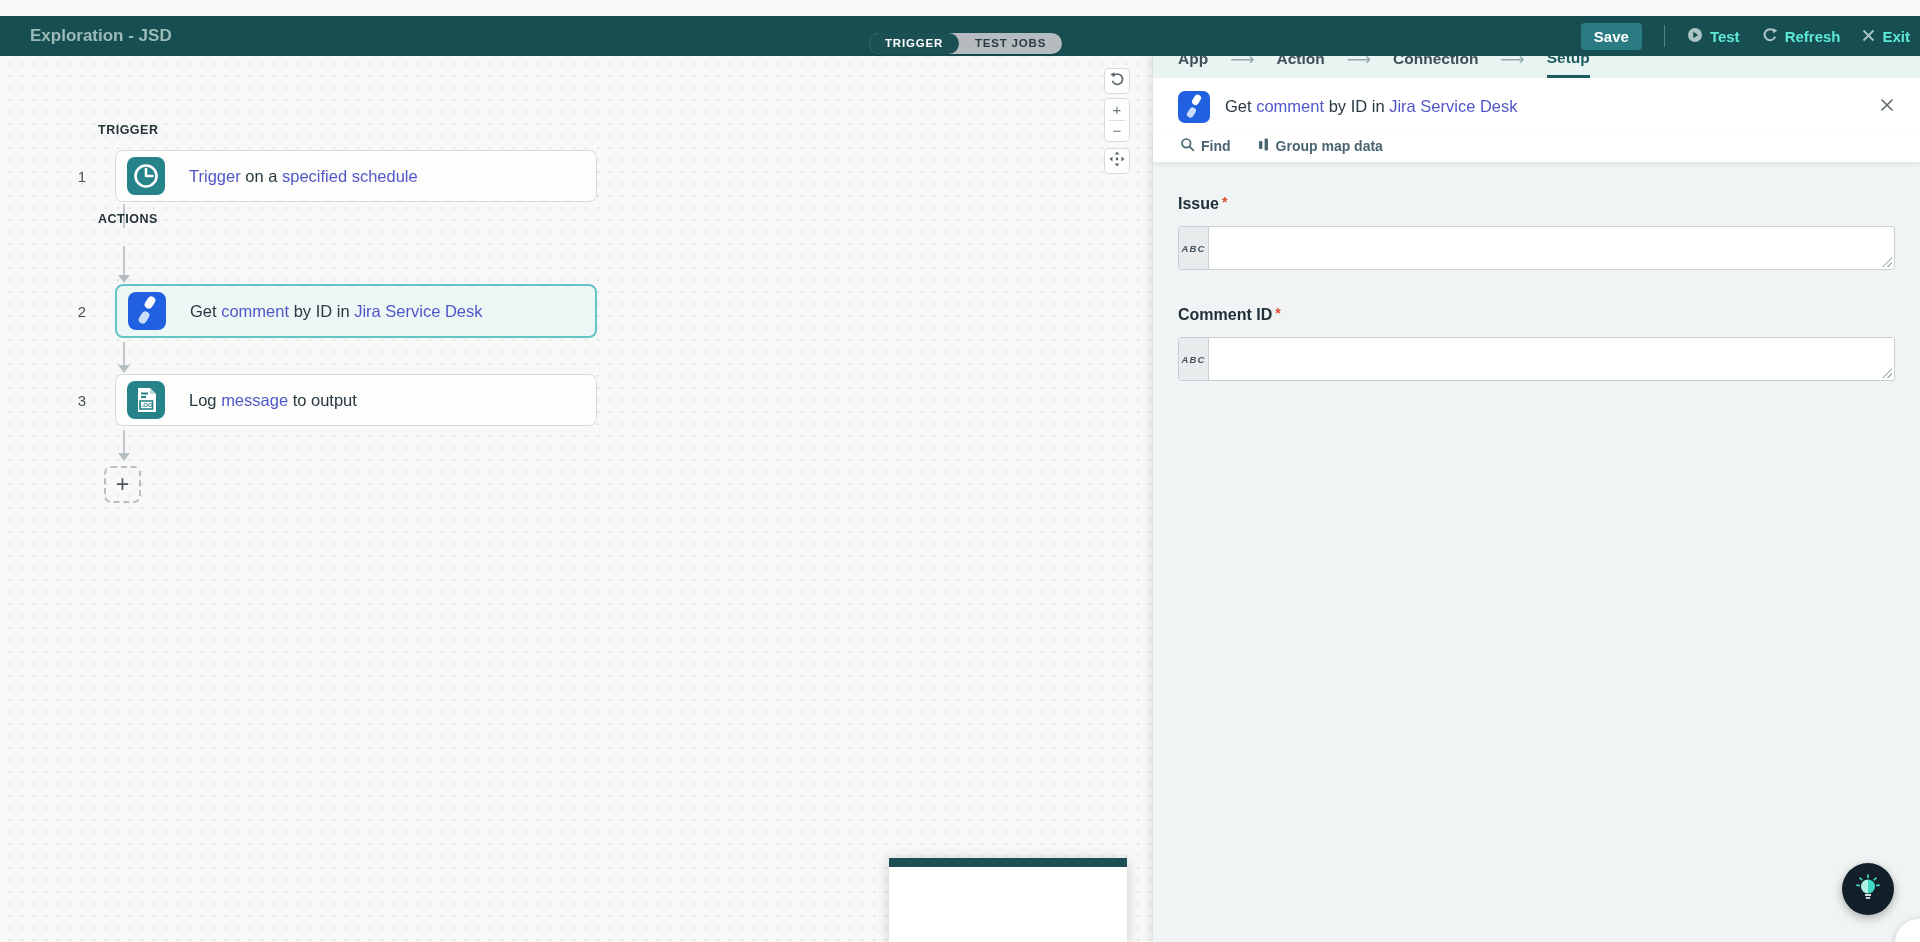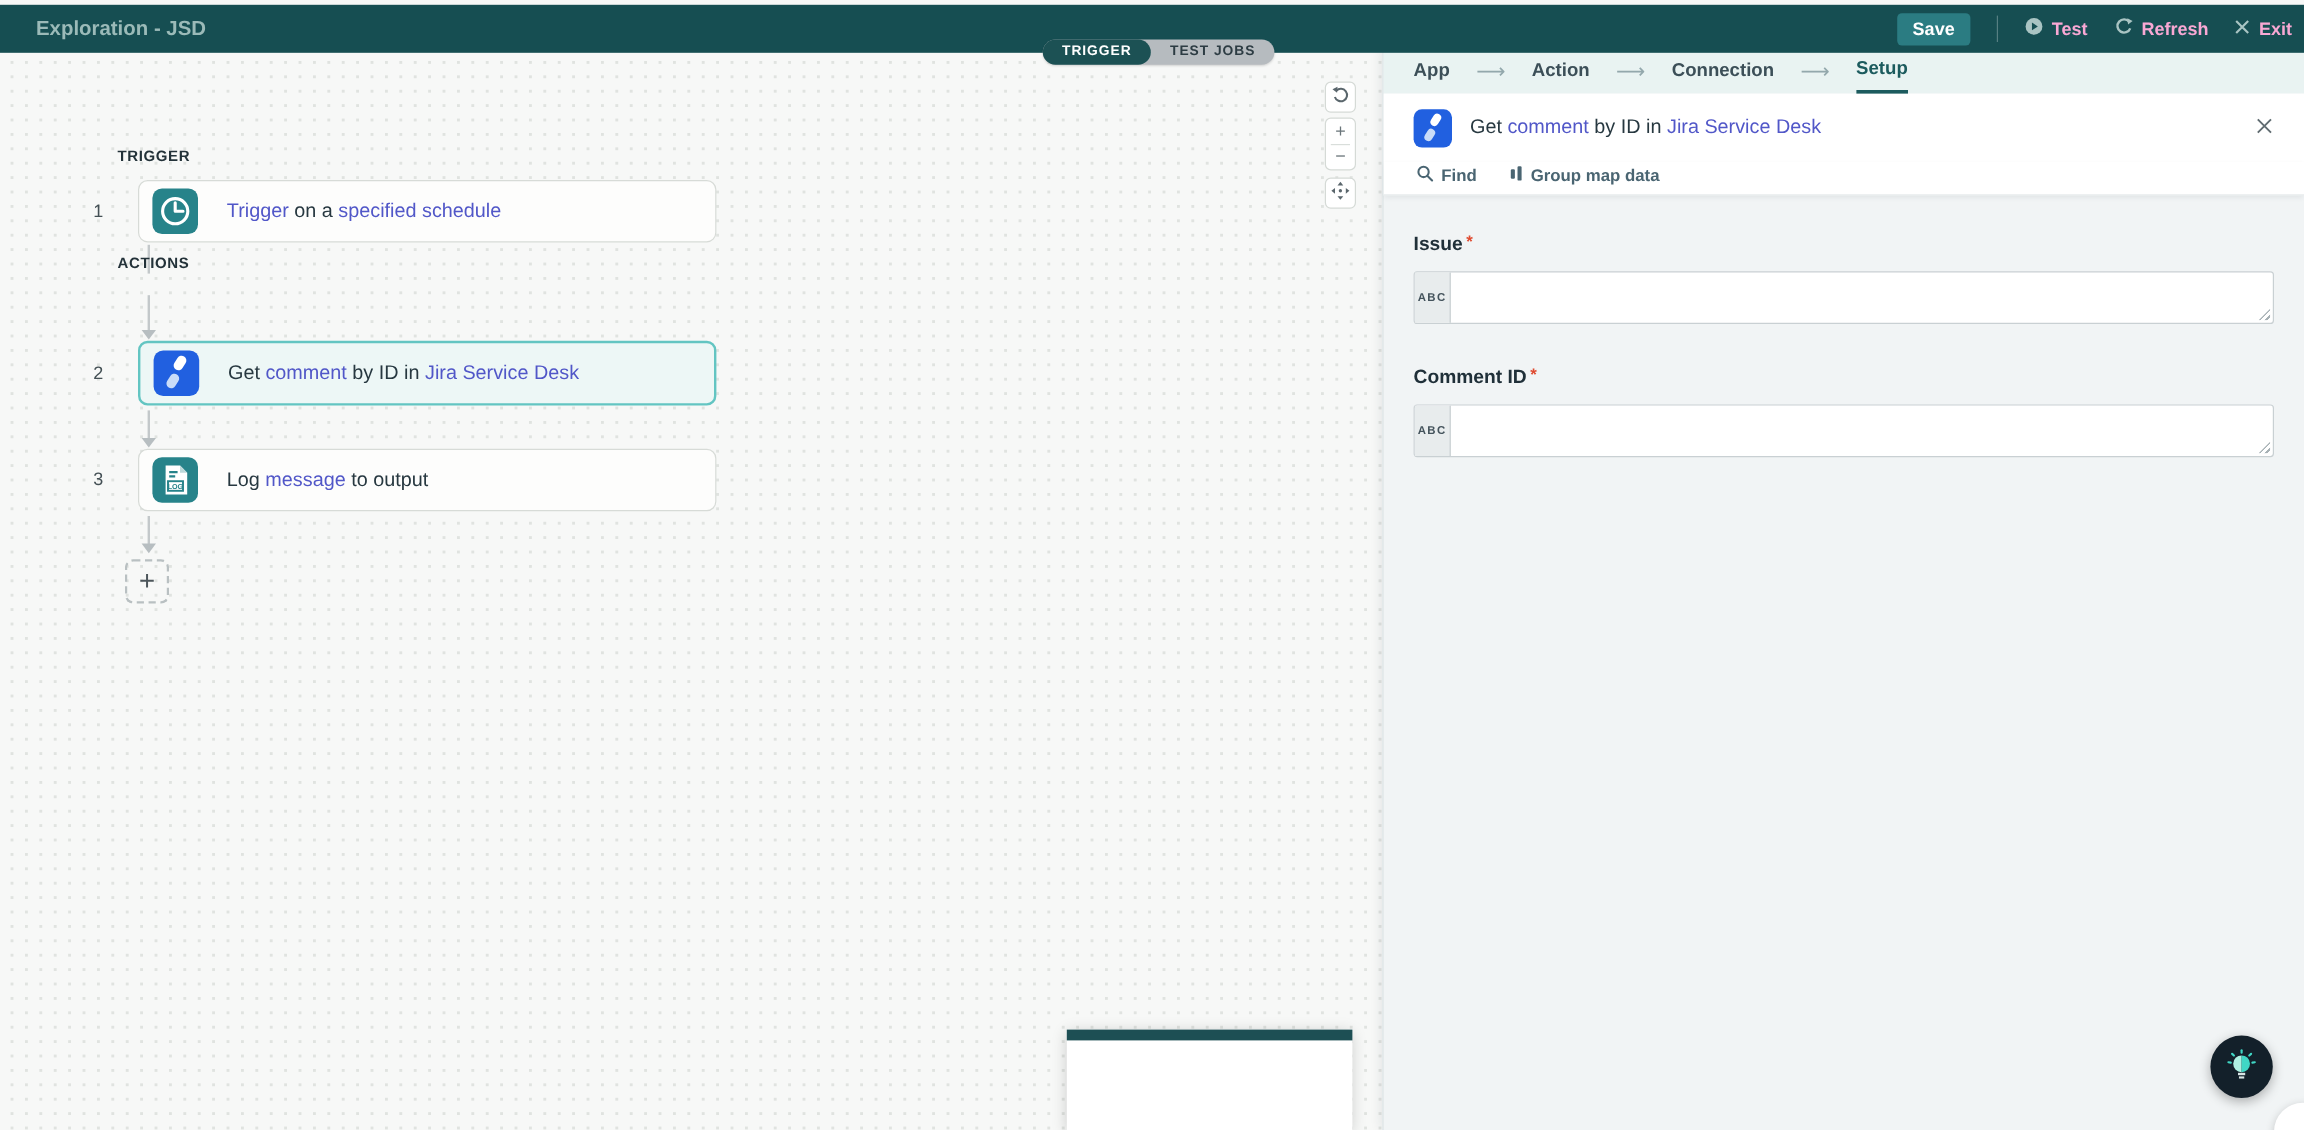--- a/index.html
+++ b/index.html
@@ -1,27 +1,27 @@
 <!DOCTYPE html>
 <html><head>
 <meta charset="utf-8">
 <style>
   * { margin:0; padding:0; box-sizing:border-box; }
   html,body { width:1920px; height:942px; overflow:hidden;
     font-family:"Liberation Sans", sans-serif; background:#f7f8f7; }
 
   
-  .topbar { position:absolute; left:0; top:4px; width:1920px; height:40px;
+  .topbar { position:absolute; left:0; top:16px; width:1920px; height:40px;
     background:#164e52; display:flex; align-items:center; z-index:30; }
   .tb-title { color:#9bbab8; font-weight:bold; font-size:17px; margin-left:30px; }
   .tb-right { margin-left:auto; display:flex; align-items:center; gap:22px; padding-right:10px; }
   .save-btn { background:#2b7c82; color:#fff; font-weight:bold; font-size:15px;
     border:none; border-radius:4px; padding:5px 13px; cursor:pointer; font-family:inherit; }
   .tb-divider { width:1px; height:22px; background:rgba(255,255,255,.28); }
-  .tb-link { display:flex; align-items:center; gap:7px; color:#f9a8d4;
+  .tb-link { display:flex; align-items:center; gap:7px; color:#5eead4;
     font-weight:bold; font-size:15px; cursor:pointer; }
 
   
   .tabswrap { position:absolute; left:869px; top:33px; height:21px; display:flex;
     background:#b6bbbf; border-radius:11px; z-index:31; box-shadow:0 1px 2px rgba(0,0,0,.15); }
   .tab { font-size:11.5px; font-weight:bold; letter-spacing:.8px; color:#2d3c43;
     line-height:21px; padding:0 16px; border-radius:11px; cursor:pointer; }
   .tab.active { background:#1c5154; color:#fff; }
 
   
@@ -84,21 +84,21 @@
     box-shadow:0 2px 4px rgba(31,45,51,.07); position:relative; z-index:2; }
   .ptool { display:flex; align-items:center; gap:6px; font-size:14px; font-weight:bold;
     color:#4a6572; cursor:pointer; }
   .pcontent { padding:32px 25px 0; }
   .flabel { font-size:16px; font-weight:bold; color:#203039; }
   .req { color:#df4b31; font-size:14px; margin-left:3px; position:relative; top:-2px; }
   .igroup { margin-top:13px; display:flex; height:44px; background:#fff;
     border:1px solid #c9d0d3; border-radius:3px; position:relative; }
   .addon { width:30px; background:#e8eced; border-right:1px solid #c9d0d3;
     display:flex; align-items:center; justify-content:center;
-    font-size:9.5px; font-weight:bold; letter-spacing:1.2px; color:#44535c; flex:none; }
+    font-size:9.5px; font-weight:bold; letter-spacing:1.2px; color:#44535c; flex:none;font-style:italic; }
   .igroup textarea { flex:1; border:none; outline:none; resize:none;
     font-family:inherit; font-size:15px; padding:8px 10px; background:transparent; }
   .rz { position:absolute; right:2px; bottom:2px; width:10px; height:10px;
     background:repeating-linear-gradient(135deg, transparent 0 2.5px, #a7b1b5 2.5px 4px);
     clip-path:polygon(100% 0, 100% 100%, 0 100%); }
   .fhelp { margin-top:8px; font-size:15.5px; color:#5c7077; }
   .field + .field { margin-top:36px; }
 
   
   .rdata { position:absolute; left:889px; top:858px; width:238px; height:84px;

